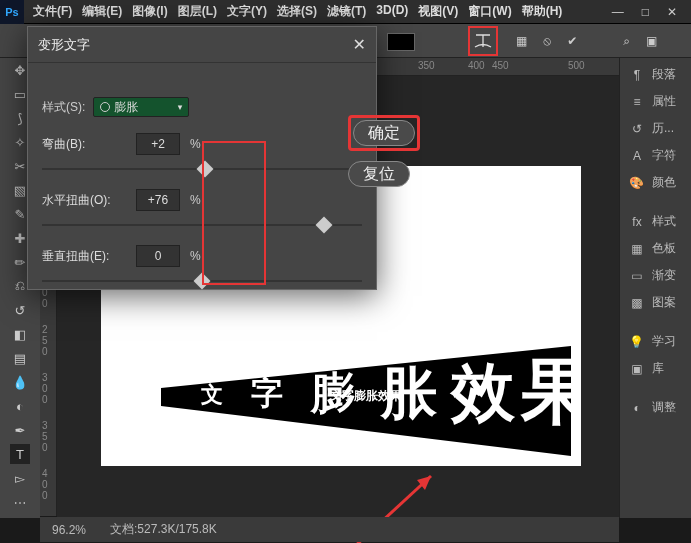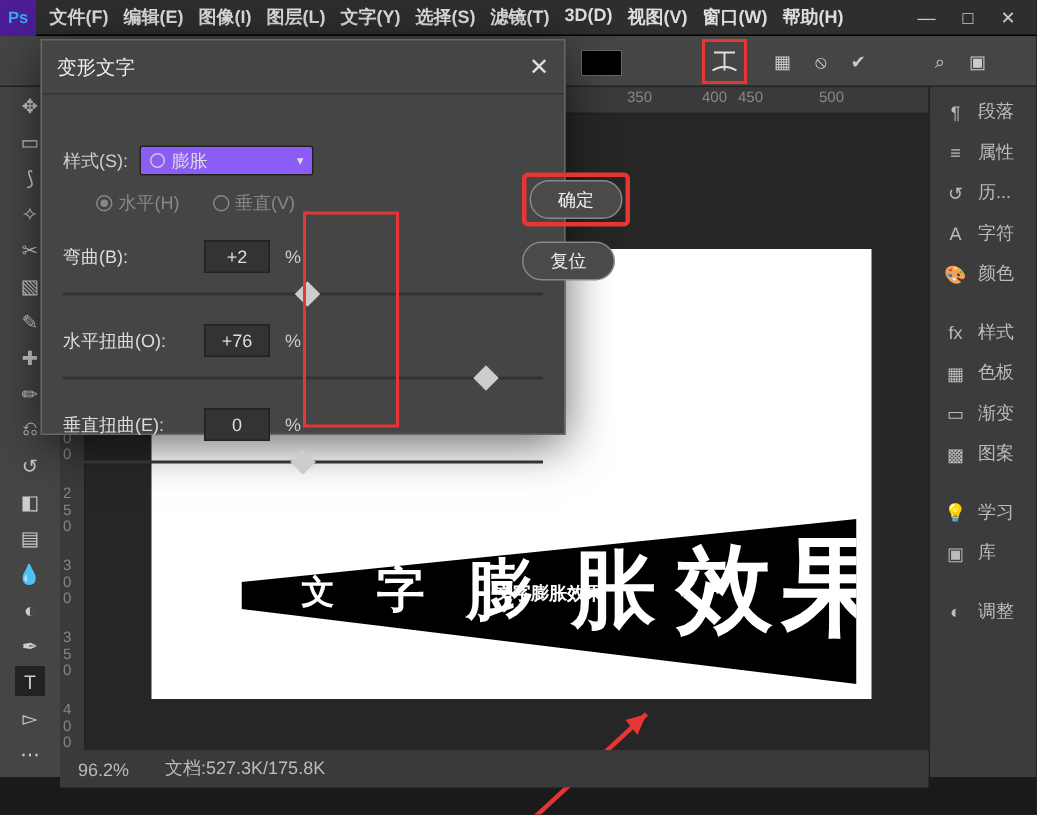--- a/index.html
+++ b/index.html
@@ -1,18 +1,18 @@
 <!DOCTYPE html>
 <html><head>
 <meta charset="utf-8">
 <style>
   * { margin:0; padding:0; box-sizing:border-box; font-family:"Microsoft YaHei",sans-serif; }
   body { background:#1a1a1a; width:691px; height:543px; overflow:hidden; position:relative; color:#ccc; font-size:12px; }
   .titlebar { height:24px; background:#2e2e2e; display:flex; align-items:center; border-bottom:1px solid #000; }
-  .ps-logo { width:24px; height:24px; background:#4c1d95; color:#31a8ff; font-weight:bold; display:flex; align-items:center; justify-content:center; font-size:11px; }
+  .ps-logo { width:24px; height:24px; background:#0f172a; color:#31a8ff; font-weight:bold; display:flex; align-items:center; justify-content:center; font-size:11px; }
   .menu { display:flex; gap:4px; margin-left:6px; flex:1;font-weight:bold; }
   .menu span { padding:0 3px; font-size:12px; color:#ddd; cursor:default; }
   .win-ctrl { display:flex; gap:18px; margin-right:14px; color:#ccc; font-size:12px; }
   .toolbar { height:34px; background:#454545; display:flex; align-items:center; border-bottom:1px solid #222; }
   .toolbar .tf-icon { margin-left:470px; width:26px; height:26px; display:flex; align-items:center; justify-content:center; }
   .toolbar .colorswatch { width:28px; height:18px; background:#000; border:1px solid #666; margin-left:-48px; position:absolute; left:435px; top:33px; }
   .toolbar-icons { display:flex; gap:16px; margin-left:20px; color:#ccc; }
   .highlight-red { outline:2px solid #e53535; }
   .ruler-h { position:absolute; left:40px; top:58px; right:72px; height:18px; background:#3a3a3a; border-bottom:1px solid #222; display:flex; font-size:10px; color:#888; }
   .ruler-h span { position:absolute; top:2px; }
@@ -22,44 +22,44 @@
   .tool { width:20px; height:20px; display:flex; align-items:center; justify-content:center; color:#ccc; font-size:13px; }
   .tool.sel { background:#222; }
   .right-panel { position:absolute; right:0; top:58px; width:72px; background:#3c3c3c; height:460px; border-left:1px solid #222; display:flex; flex-direction:column; padding:4px 0; gap:2px; }
   .rp-item { display:flex; align-items:center; gap:6px; padding:4px 8px; color:#bbb; font-size:12px; }
   .rp-sep { height:10px; }
   .canvas-area { position:absolute; left:57px; top:76px; right:72px; bottom:25px; background:#262626; }
   .paper { position:absolute; left:44px; top:90px; width:480px; height:300px; background:#fff; }
   .warped-text { position:absolute; left:60px; top:180px; width:410px; height:110px; }
   .warped-text svg { width:100%; height:100%; }
   .arrow { position:absolute; left:190px; top:300px; }
-  .statusbar { position:absolute; left:40px; bottom:18px; right:72px; height:25px; background:#3a3a3a; display:flex; align-items:center; padding:0 12px; gap:24px; color:#bbb; font-size:12px; }
+  .statusbar { position:absolute; left:40px; bottom:1px; right:72px; height:25px; background:#3a3a3a; display:flex; align-items:center; padding:0 12px; gap:24px; color:#bbb; font-size:12px; }
   
   .dialog { position:absolute; left:27px; top:26px; width:350px; height:264px; background:#454545; box-shadow:0 6px 30px rgba(0,0,0,.6); border:1px solid #666; }
   .dlg-title { height:36px; display:flex; align-items:center; padding:0 10px; border-bottom:1px solid #333; }
   .dlg-title .t { flex:1; font-size:13px; color:#eee; }
   .dlg-close { color:#ddd; font-size:16px; cursor:default; }
   .dlg-body { padding:10px 14px; position:relative; }
   .row { display:flex; align-items:center; height:28px; gap:8px;margin-top:20px; }
-  .select { width:116px; height:20px; background:#8b5cf6; border:1px solid #222; border-radius:2px; display:flex; align-items:center; padding:0 6px; color:#ddd; font-size:12px; }
+  .select { width:96px; height:20px; background:#14532d; border:1px solid #222; border-radius:2px; display:flex; align-items:center; padding:0 6px; color:#ddd; font-size:12px; }
   .select .ico { width:10px; height:10px; border:1px solid #ccc; border-radius:50%; margin-right:4px; }
   .select .chev { margin-left:auto; font-size:9px; }
   .radio-row { display:flex; gap:22px; margin:6px 0 10px 22px; color:#888; }
   .radio { width:11px; height:11px; border:1px solid #888; border-radius:50%; display:inline-block; margin-right:4px; vertical-align:-2px; }
   .radio.on::after { content:""; display:block; width:5px; height:5px; background:#888; border-radius:50%; margin:2px; }
   .slider-row { display:flex; align-items:center; gap:10px; margin-top:6px; height:34px; }
   .slider-row label { width:84px; color:#ddd; }
   .input-box { width:44px; height:22px; background:#333; border:1px solid #222; color:#ddd; text-align:center; line-height:20px; font-size:12px; }
   .pct { color:#ccc; width:14px; }
   .slider { position:relative; flex:1; height:16px; }
   .track { position:absolute; top:7px; left:0; right:0; height:2px; background:#333; }
   .thumb { position:absolute; top:2px; width:12px; height:12px; background:#ccc; transform:translateX(-50%) rotate(45deg); }
   .input-stack-hl { position:absolute; left:174px; top:78px; width:64px; height:144px; border:2px solid #e53535; }
   .btns { position:absolute; right:-44px; top:52px; display:flex; flex-direction:column; gap:10px; }
-  .btn { width:62px; height:26px; border:1px solid #888; border-radius:13px; background:#4a4a4a; color:#eee; display:flex; align-items:center; justify-content:center; font-size:12px; }
+  .btn { width:62px; height:26px; border:1px solid #888; border-radius:13px; background:#4a4a4a; color:#eee; display:flex; align-items:center; justify-content:center; font-size:16px; }
   .btn-hl { border:3px solid #e53535; padding:2px; border-radius:4px; }
   .icon-box{width:18px;text-align:center;}
 </style>
 </head>
 <body>
 
 <div class="titlebar">
   <div class="ps-logo">Ps</div>
   <div class="menu">
     <span>文件(F)</span>
@@ -95,21 +95,21 @@
     <span style="width:14px"></span>
     <span>⌕</span>
     <span>▣</span>
   </div>
 </div>
 
 <div class="ruler-h">
   <span style="left:378px">350</span>
   <span style="left:428px">400</span>
   <span style="left:452px">450</span>
-  <span style="left:506px">500</span>
+  <span style="left:528px">500</span>
 </div>
 <div class="ruler-v">
   <span style="top:200px">2<br>0<br>0</span>
   <span style="top:248px">2<br>5<br>0</span>
   <span style="top:296px">3<br>0<br>0</span>
   <span style="top:344px">3<br>5<br>0</span>
   <span style="top:392px">4<br>0<br>0</span>
 </div>
 
 <div class="left-tools">
@@ -226,24 +226,20 @@
   </div>
   <div class="dlg-body">
     <div class="row">
       <span>样式(S):</span>
       <div class="select">
         <span class="ico"></span>
         <span>膨胀</span>
         <span class="chev">▾</span>
       </div>
     </div>
-    <div class="radio-row">
-      <span><span class="radio on"></span><span>水平(H)</span></span>
-      <span><span class="radio"></span><span>垂直(V)</span></span>
-    </div>
 
     <div class="slider-row">
       <label>弯曲(B):</label>
       <div class="input-box">+2</div>
       <span class="pct">%</span>
     </div>
     <div class="slider">
         <div class="track"></div>
         <div class="thumb" style="left:51%"></div>
       </div>

